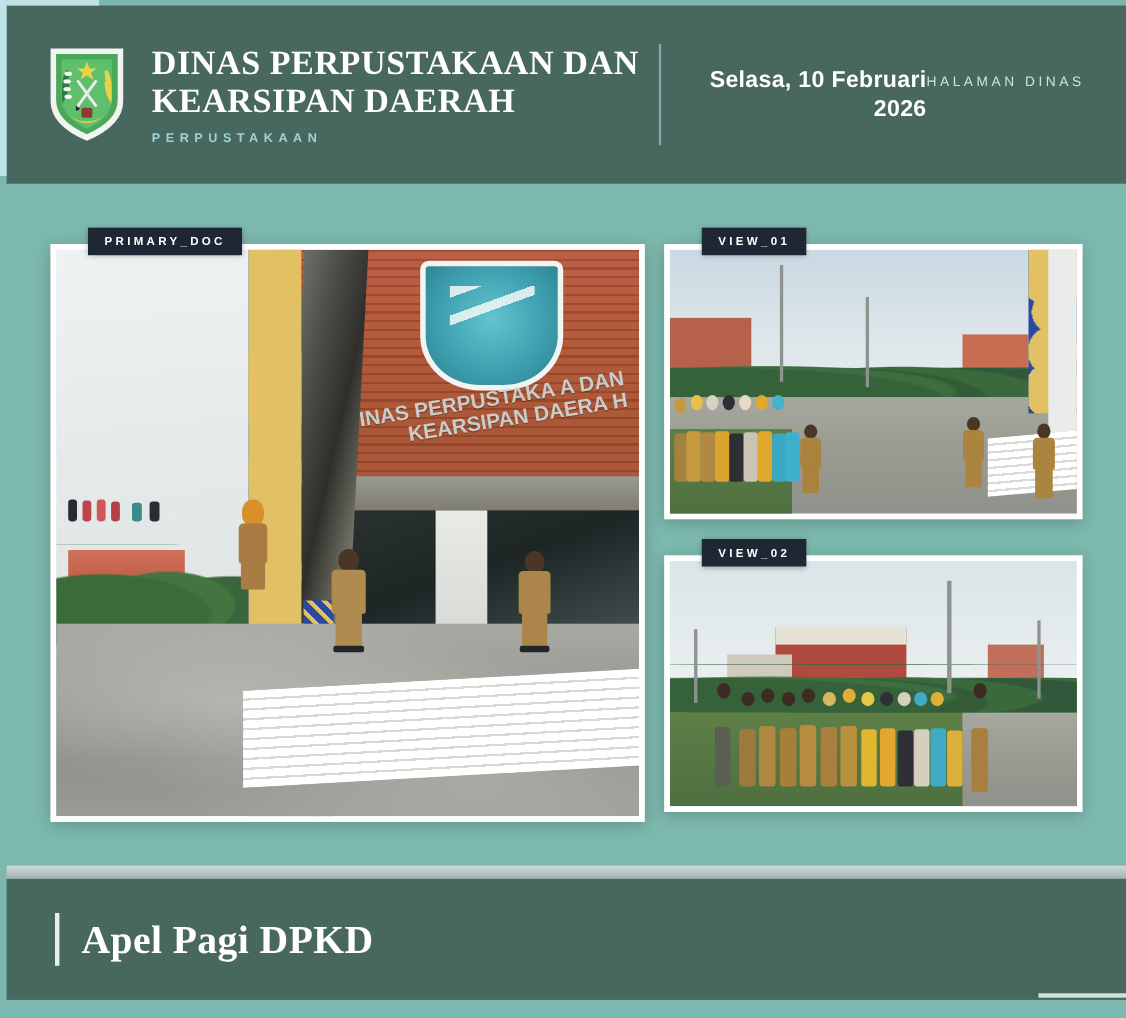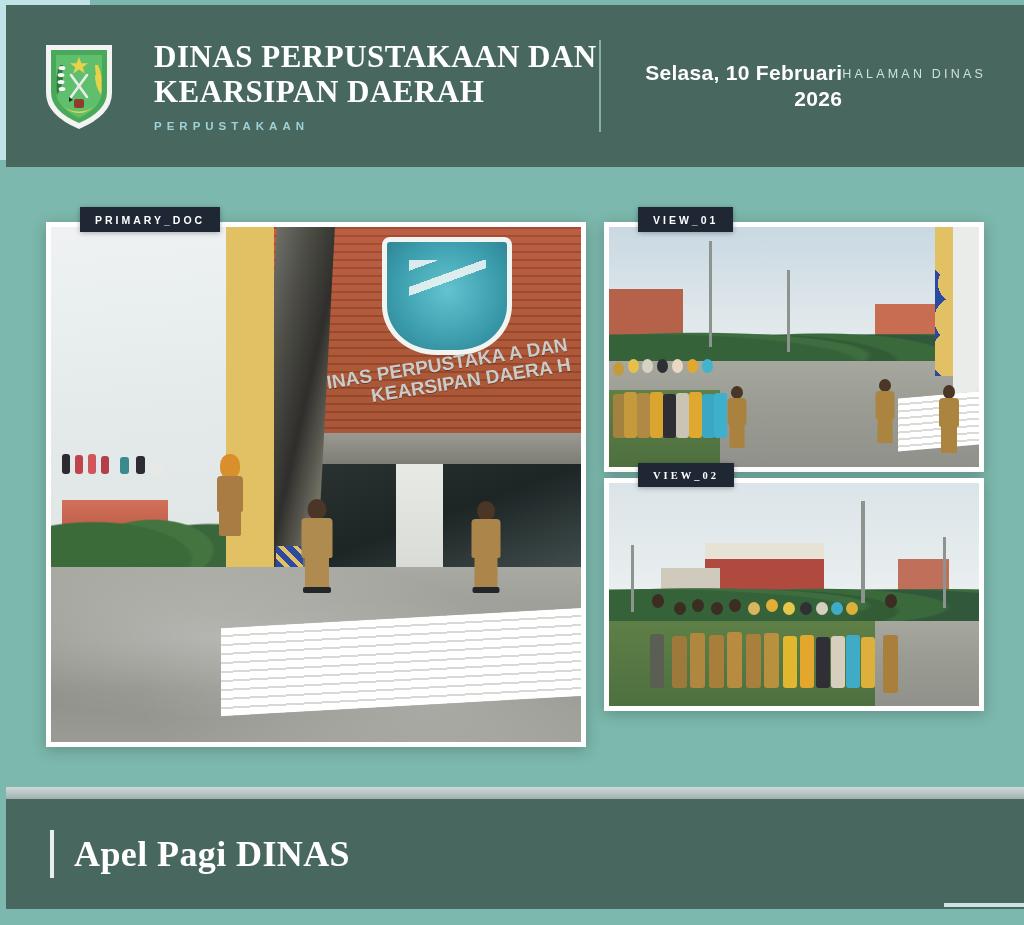--- a/index.html
+++ b/index.html
@@ -27,21 +27,21 @@
 
   
   .header{
     position:absolute;left:6px;top:5px;right:0;height:162px;
     background:#47675f;
     display:flex;align-items:center;
     box-sizing:border-box;
     padding:0 38px 0 36px;
     z-index:4;
   }
-  .brand{display:flex;align-items:center;gap:38px;flex:1;min-width:0;}
+  .brand{display:flex;gap:22px;flex:1;min-width:0;}
 
   
   .logo{
     width:74px;height:90px;flex:0 0 auto;position:relative;
   }
   .logo svg{display:block;width:74px;height:90px;}
 
   .brand-text{display:flex;flex-direction:column;justify-content:center;}
   .org-title{
     font-family:"Liberation Serif", serif;
@@ -96,21 +96,21 @@
     background:#1e2733;color:#ffffff;
     font-size:10.5px;font-weight:700;letter-spacing:3px;
     padding:7px 15px 6px;
     z-index:5;
     white-space:nowrap;
     box-shadow:0 1px 5px rgba(0,0,0,.3);
   }
 
   #card-primary{left:40px;top:55px;width:540px;height:525px;}
   #card-view1{left:598px;top:55px;width:380px;height:250px;}
-  #card-view2{left:598px;top:311px;width:380px;height:233px;font-family:Liberation Serif, serif;}
+  #card-view2{left:598px;top:338px;width:380px;height:233px;}
 
   
   .scene{position:absolute;inset:0;overflow:hidden;}
 
   
   .p-sky{position:absolute;left:0;top:0;width:100%;height:60%;
     background:linear-gradient(175deg,#eef2f2 0%,#e4eaea 55%,#dfe6e4 100%);}
   .p-bldg{position:absolute;right:0;top:0;width:62%;height:63%;
     background:linear-gradient(180deg,#b8563a 0%,#a9502f 40%,#9d4b2c 100%);}
   .p-bldg-lines{position:absolute;right:0;top:0;width:62%;height:63%;
@@ -438,15 +438,15 @@
     </div>
     <div class="tag">VIEW_02</div>
   </div>
 </div>
 
 <div class="divider"></div>
 
 <div class="footer">
   <div class="footer-left">
     <div class="footer-rule"></div>
-    <div class="footer-title">Apel Pagi DINAS</div>
+    <div class="footer-title">Apel Pagi DPKD</div>
   </div>
 </div>
 
 </body></html>

